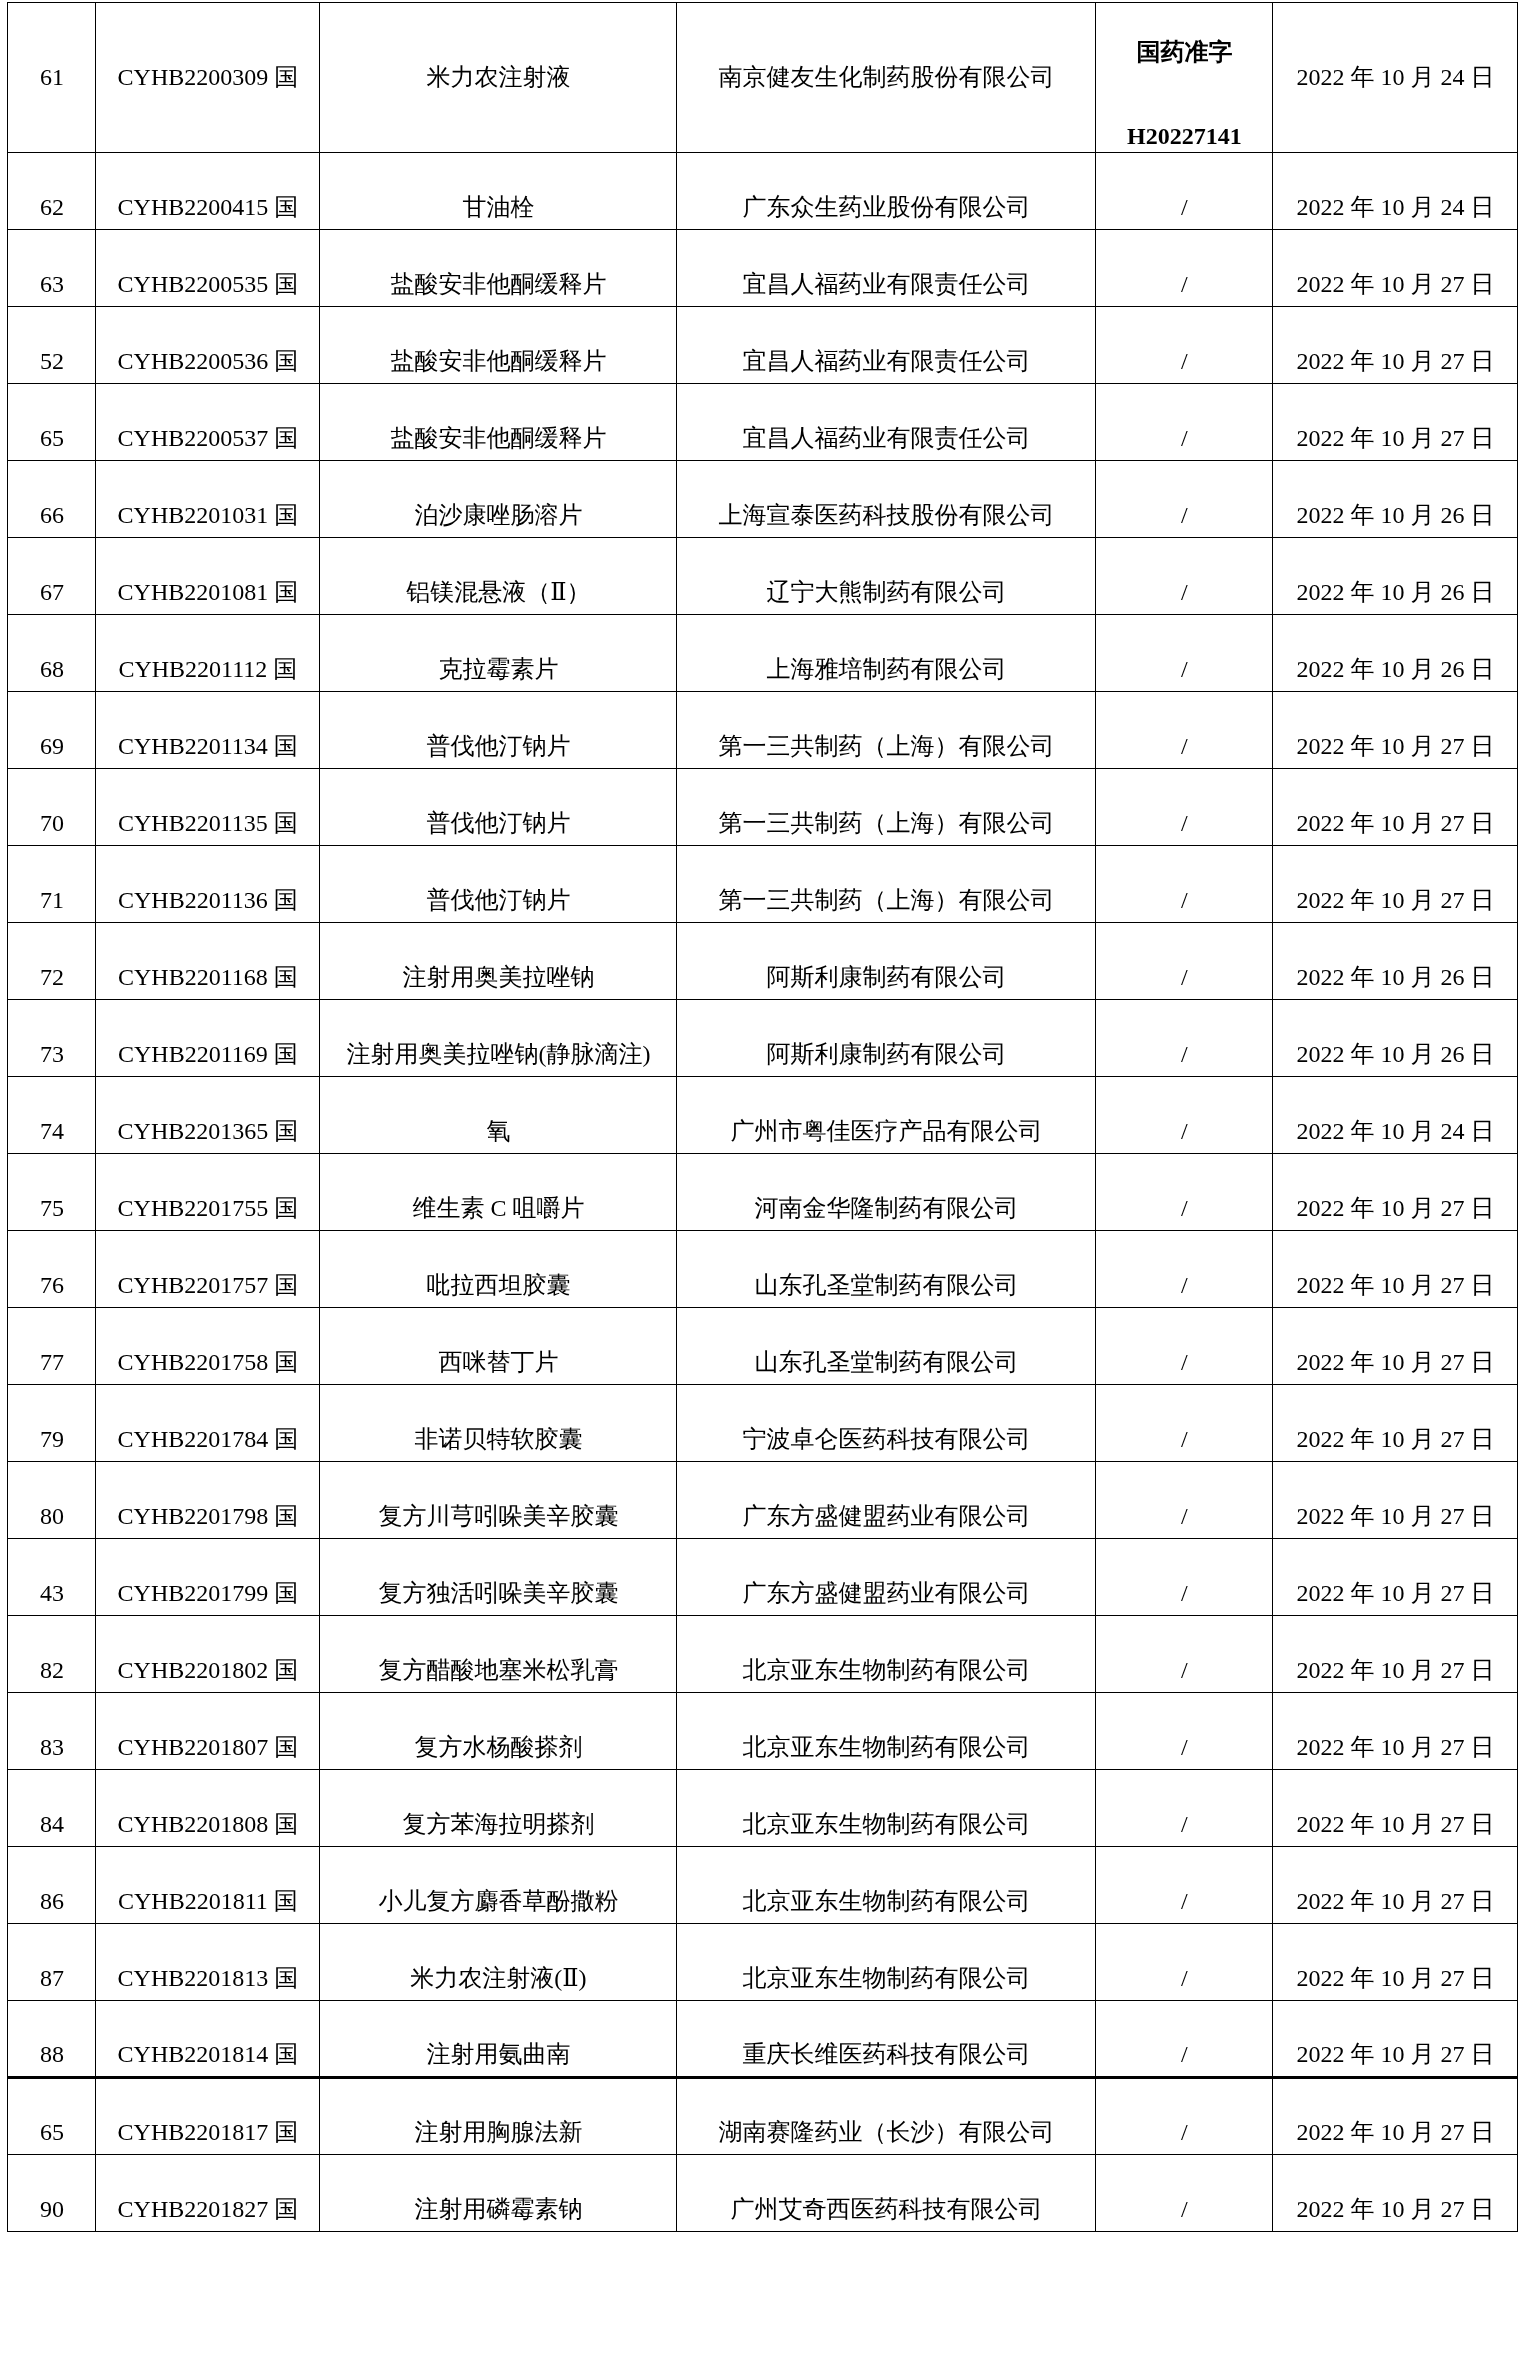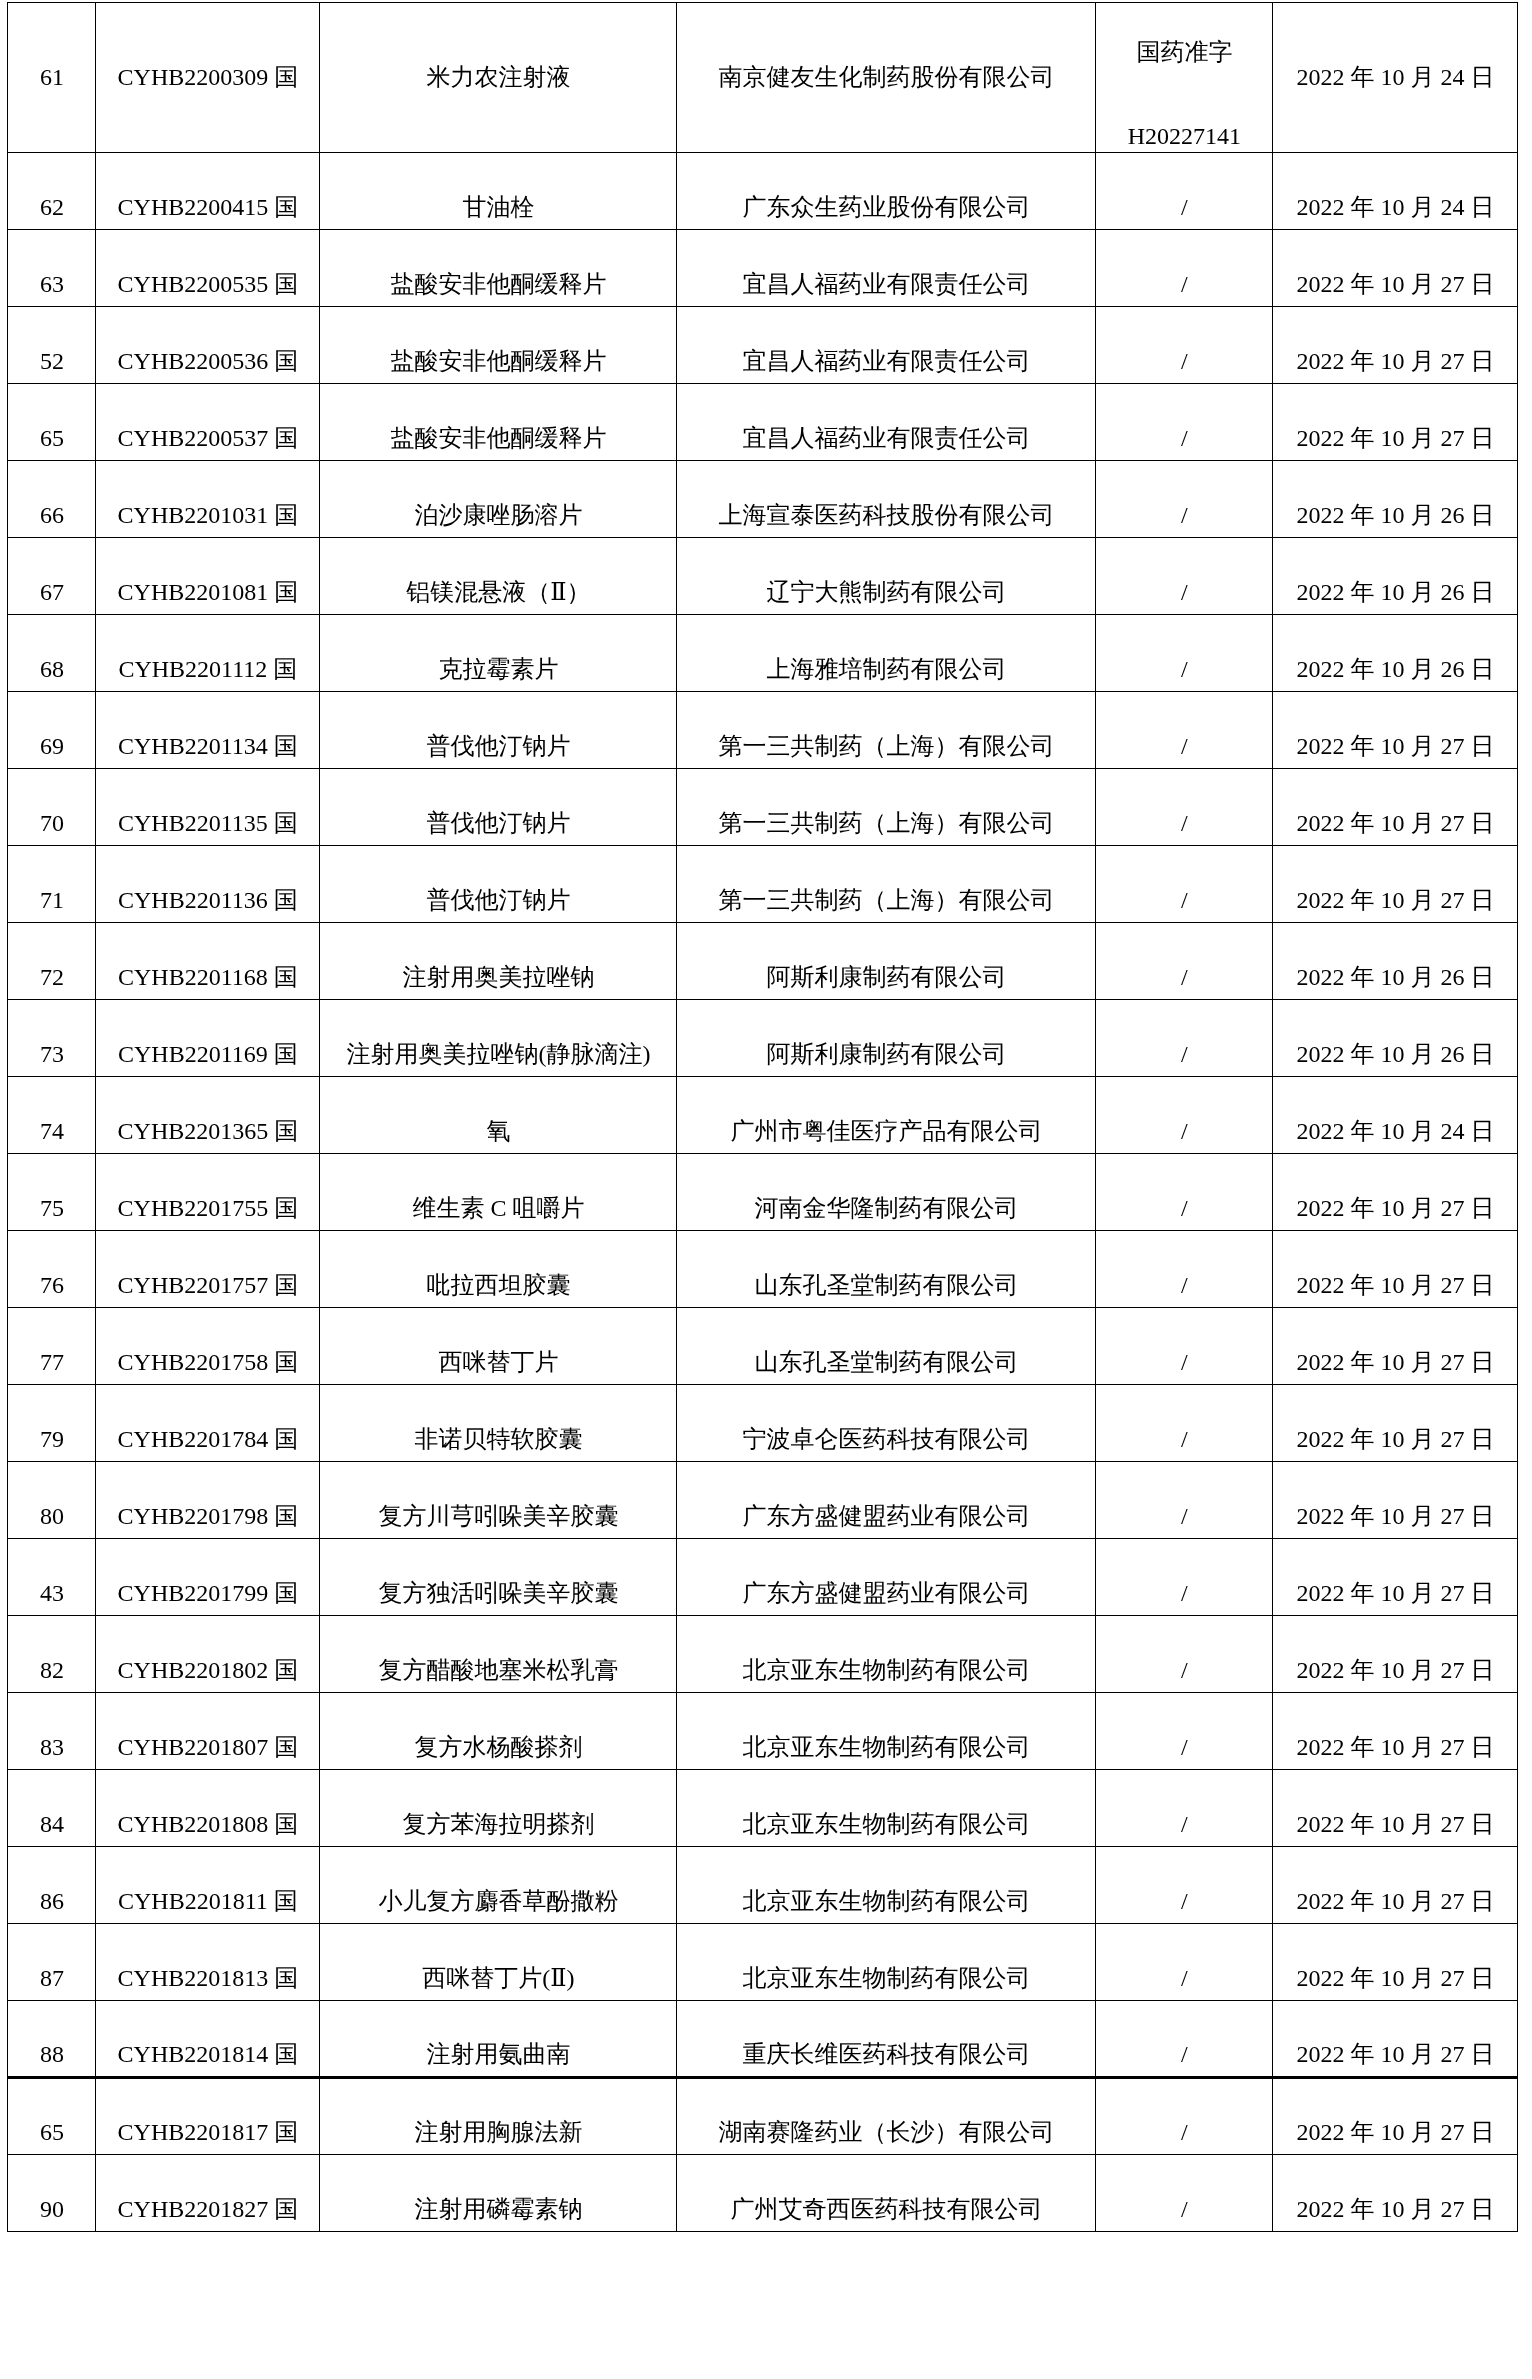--- a/index.html
+++ b/index.html
@@ -40,20 +40,21 @@
     vertical-align: middle;
     padding-bottom: 0;
   }
   tr.thick-top td { border-top-width: 3.7px; }
   .two-line {
     display: flex;
     flex-direction: column;
     justify-content: center;
     gap: 52px;
     margin-top: 33px;
+    font-weight: bold;
   }
   .two-line .line { line-height: 32px; }
 </style>
 </head>
 <body>
 
 <div class="page">
   <table class="approval">
     <colgroup>
       <col style="width:88px">
@@ -257,21 +258,21 @@
     <td>86</td>
     <td>CYHB2201811 国</td>
     <td>小儿复方麝香草酚撒粉</td>
     <td>北京亚东生物制药有限公司</td>
     <td>/</td>
     <td>2022 年 10 月 27 日</td>
   </tr>
         <tr class="normal">
     <td>87</td>
     <td>CYHB2201813 国</td>
-    <td>西咪替丁片(Ⅱ)</td>
+    <td>米力农注射液(Ⅱ)</td>
     <td>北京亚东生物制药有限公司</td>
     <td>/</td>
     <td>2022 年 10 月 27 日</td>
   </tr>
         <tr class="normal">
     <td>88</td>
     <td>CYHB2201814 国</td>
     <td>注射用氨曲南</td>
     <td>重庆长维医药科技有限公司</td>
     <td>/</td>

